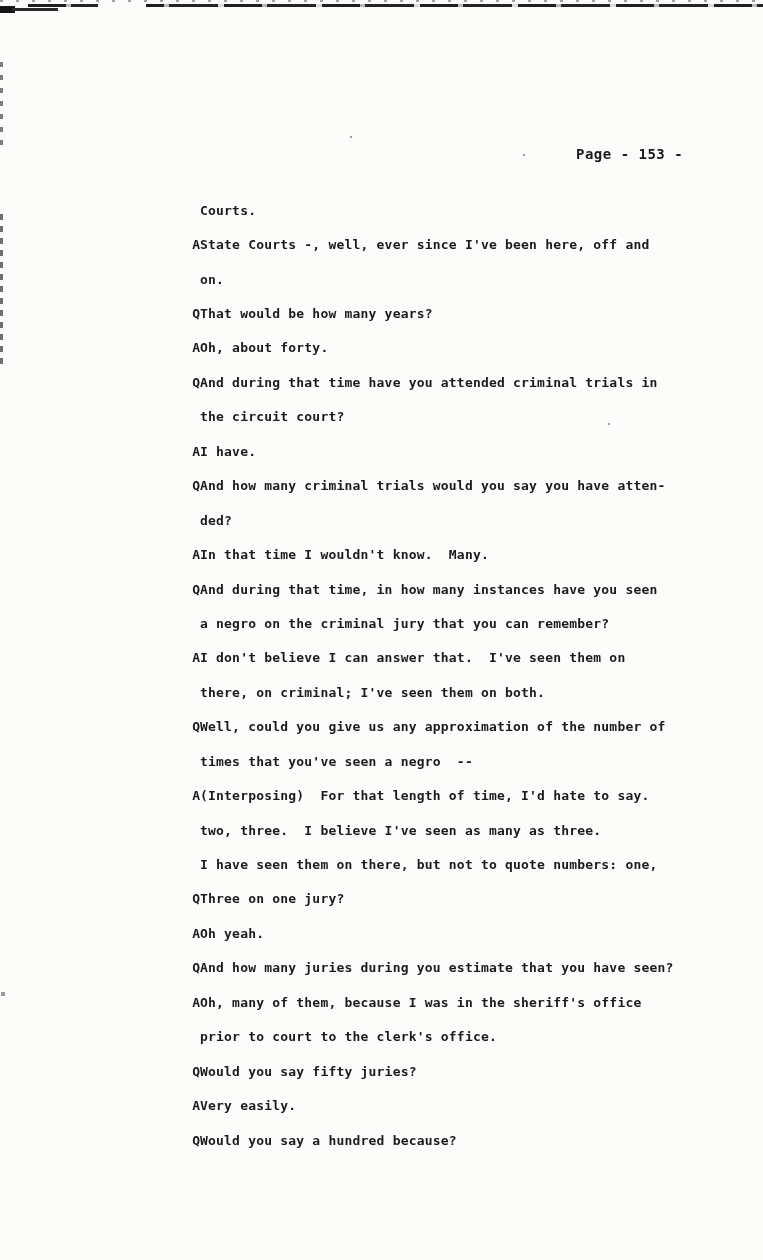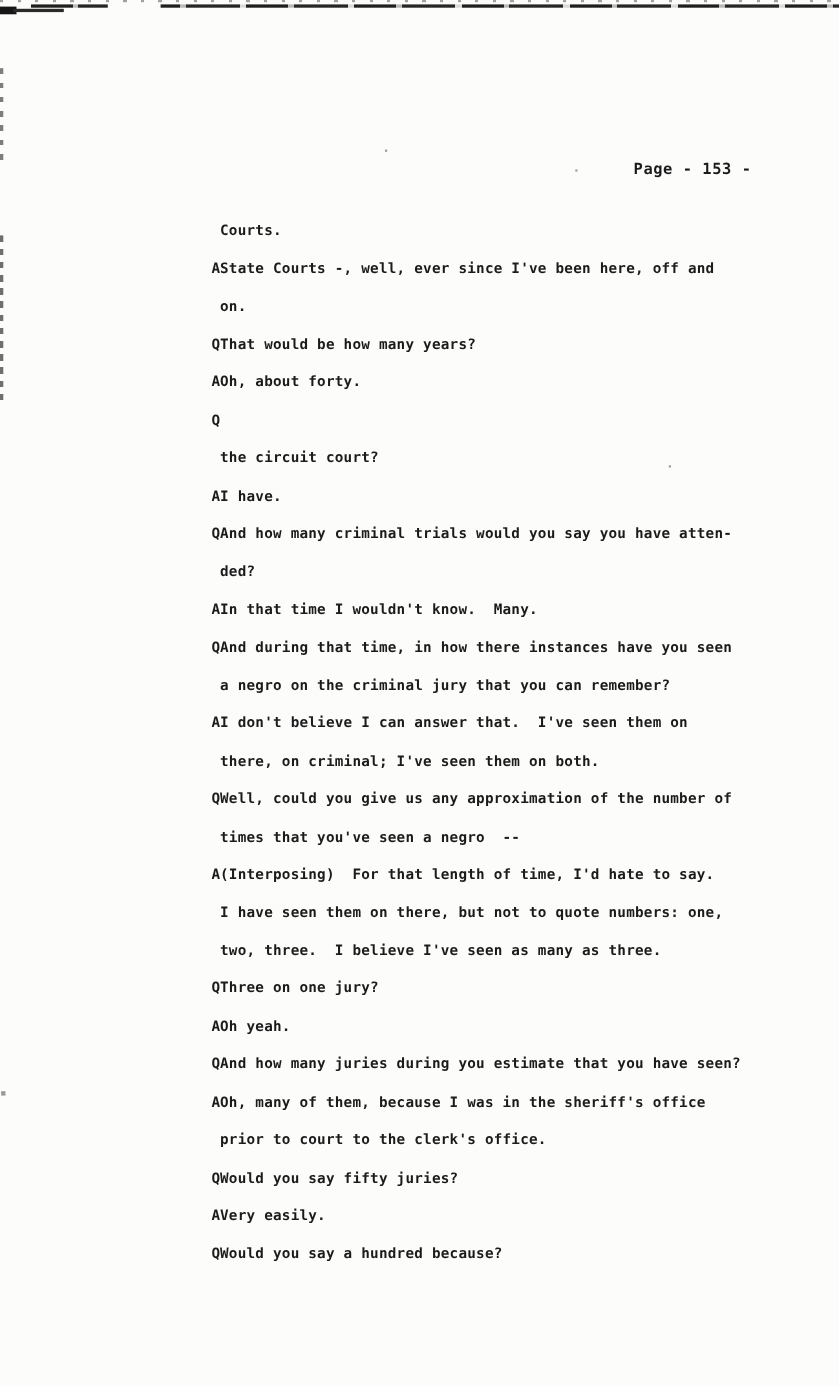--- a/index.html
+++ b/index.html
@@ -111,20 +111,21 @@
       <div class="t-row">
       <span class="t-speaker">Q</span>
       <span class="t-text">That would be how many years?</span>
     </div>
       <div class="t-row">
       <span class="t-speaker">A</span>
       <span class="t-text">Oh, about forty.</span>
     </div>
       <div class="t-row">
       <span class="t-speaker">Q</span>
+      <span class="t-text">And during that time have you attended criminal trials in</span>
     </div>
       <div class="t-row">
       <span class="t-speaker"></span>
       <span class="t-text">the circuit court?</span>
     </div>
       <div class="t-row">
       <span class="t-speaker">A</span>
       <span class="t-text">I have.</span>
     </div>
       <div class="t-row">
@@ -134,21 +135,21 @@
       <div class="t-row">
       <span class="t-speaker"></span>
       <span class="t-text">ded?</span>
     </div>
       <div class="t-row">
       <span class="t-speaker">A</span>
       <span class="t-text">In that time I wouldn't know.  Many.</span>
     </div>
       <div class="t-row">
       <span class="t-speaker">Q</span>
-      <span class="t-text">And during that time, in how there instances have you seen</span>
+      <span class="t-text">And during that time, in how many instances have you seen</span>
     </div>
       <div class="t-row">
       <span class="t-speaker"></span>
       <span class="t-text">a negro on the criminal jury that you can remember?</span>
     </div>
       <div class="t-row">
       <span class="t-speaker">A</span>
       <span class="t-text">I don't believe I can answer that.  I've seen them on</span>
     </div>
       <div class="t-row">
@@ -162,27 +163,27 @@
       <div class="t-row">
       <span class="t-speaker"></span>
       <span class="t-text">times that you've seen a negro  --</span>
     </div>
       <div class="t-row">
       <span class="t-speaker">A</span>
       <span class="t-text">(Interposing)  For that length of time, I'd hate to say.</span>
     </div>
       <div class="t-row">
       <span class="t-speaker"></span>
+      <span class="t-text">two, three.  I believe I've seen as many as three.</span>
+    </div>
+      <div class="t-row">
+      <span class="t-speaker"></span>
       <span class="t-text">I have seen them on there, but not to quote numbers: one,</span>
     </div>
       <div class="t-row">
-      <span class="t-speaker"></span>
-      <span class="t-text">two, three.  I believe I've seen as many as three.</span>
-    </div>
-      <div class="t-row">
       <span class="t-speaker">Q</span>
       <span class="t-text">Three on one jury?</span>
     </div>
       <div class="t-row">
       <span class="t-speaker">A</span>
       <span class="t-text">Oh yeah.</span>
     </div>
       <div class="t-row">
       <span class="t-speaker">Q</span>
       <span class="t-text">And how many juries during you estimate that you have seen?</span>

